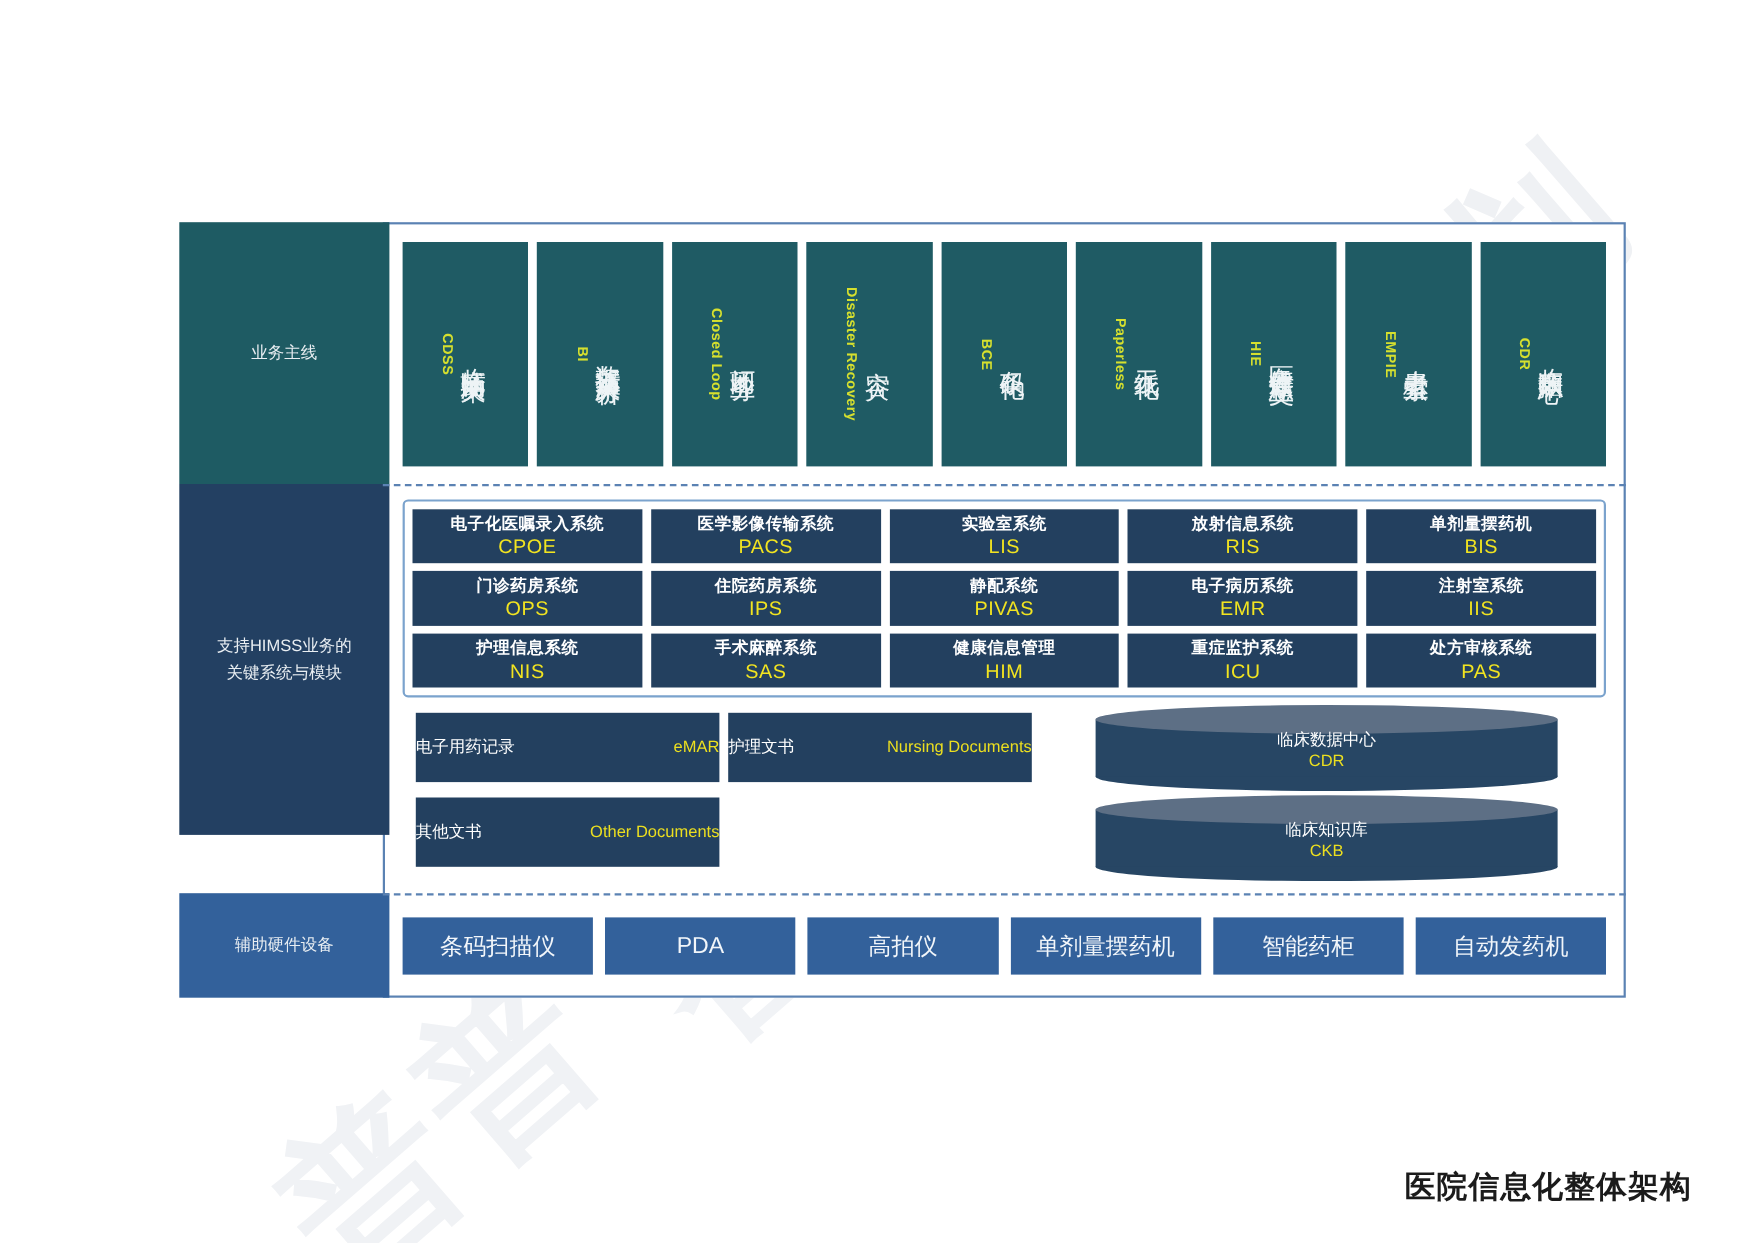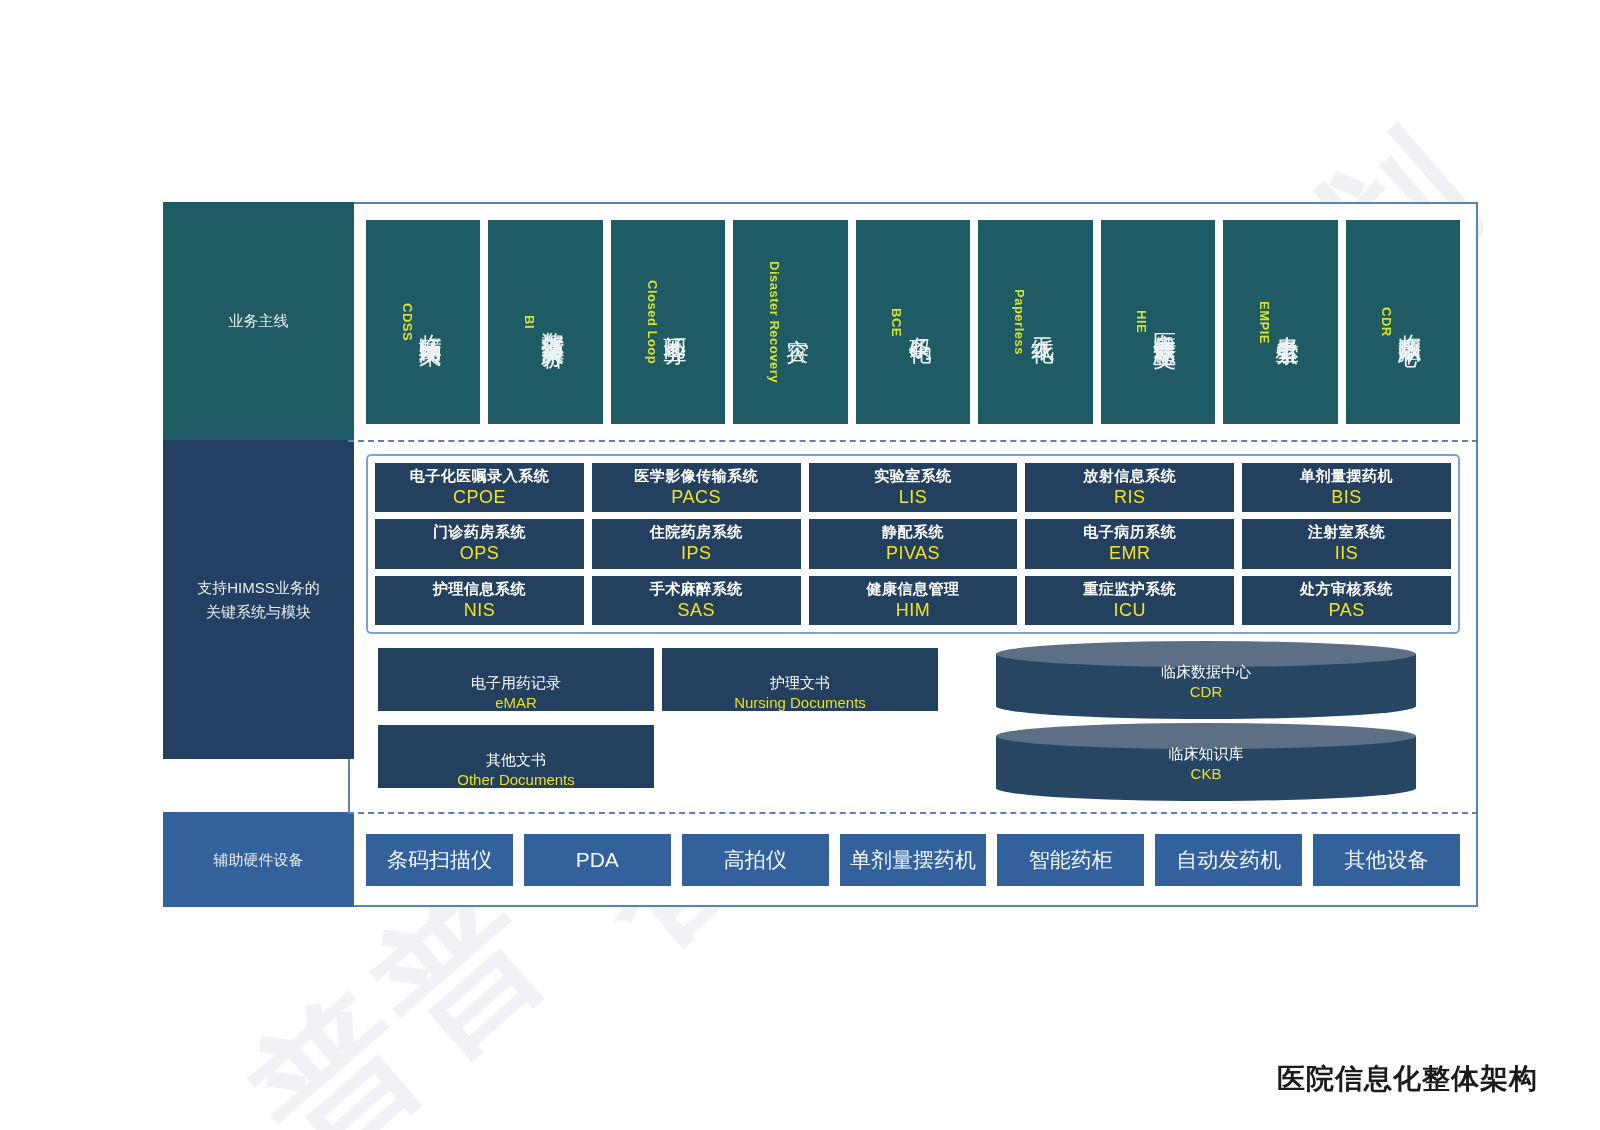--- a/index.html
+++ b/index.html
@@ -130,22 +130,22 @@
   #docs{
     position:absolute; left:30px; top:208px;
     width:560px; height:140px;
     display:grid;
     grid-template-columns:1fr 1fr;
     grid-template-rows:1fr 1fr;
     gap:14px 8px;
   }
   .doc{
     background:#23405f;
-    display:flex; flex-direction:column;
-    align-items:center; justify-content:flex-end;
+    display:flex; flex-direction:row;
+    align-items:center; justify-content:space-between;
     gap:1px;
   }
   .doc .cn{ color:#ffffff; font-size:15px; font-weight:400; }
   .doc .en{ color:#ecdf1f; font-size:15px; font-weight:400; }
 
   
   #cyls{
     position:absolute; left:648px; top:201px;
     width:420px; height:150px;
   }
@@ -427,21 +427,18 @@
       </div>
       <div class="hwbox">
         <span>单剂量摆药机</span>
       </div>
       <div class="hwbox">
         <span>智能药柜</span>
       </div>
       <div class="hwbox">
         <span>自动发药机</span>
       </div>
-      <div class="hwbox">
-        <span>其他设备</span>
-      </div>
     </div>
   </div>
 
 </div>
 
 <div id="caption">医院信息化整体架构</div>
 
 </body></html>

